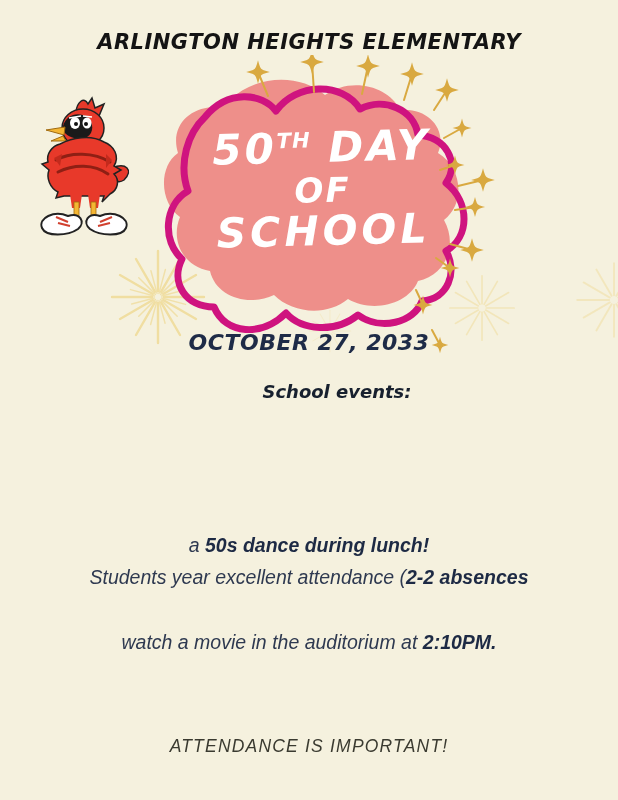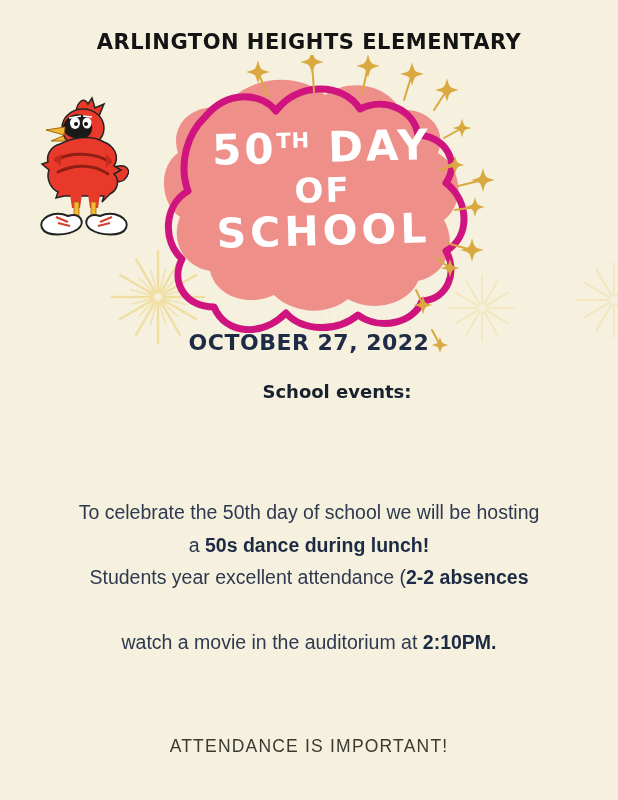--- a/index.html
+++ b/index.html
@@ -2,20 +2,21 @@
 <html><head>
 <meta charset="utf-8">
 <style>
   html,body { margin:0; padding:0; }
   .page {
     position:relative;
     width:618px; height:800px;
     background:#f5f1de;
     overflow:hidden;
     font-family:"Liberation Sans", sans-serif;
+    font-style:italic;
   }
   .title {
     position:absolute; top:30px; left:0; width:618px;
     text-align:center;
     font-size:21px; font-weight:800; letter-spacing:0.5px;
     color:#141414;
     font-family:"DejaVu Sans", sans-serif;
   }
   .decor-svg { position:absolute; left:0; top:55px; width:618px; height:302px; }
   .mascot-svg { position:absolute; left:28px; top:96px; width:112px; height:150px; }
@@ -193,27 +194,27 @@
     <path stroke="#d1402f" stroke-width="2" fill="none" d="M28,121 L40,126 M30,127 L42,130"></path>
     <path stroke="#d1402f" stroke-width="2" fill="none" d="M84,121 L72,126 M82,127 L70,130"></path>
   </svg>
 
   <div class="blob-text">
     <div class="blob-line1"><span>50</span><sup>TH</sup><span> DAY</span></div>
     <div class="blob-line2">OF</div>
     <div class="blob-line3">SCHOOL</div>
   </div>
 
-  <div class="date">OCTOBER 27, 2022</div>
+  <div class="date">OCTOBER 27, 2033</div>
 
   <div class="events-heading">School events:</div>
 
 
   <div class="para para-2">
-    <span>To celebrate the 50th day of school we will be hosting</span><br>
+    <br>
     <span>a </span><b>50s dance during lunch!</b><br>
     <span>Students year excellent attendance (</span><b>2-2 absences</b><br>
     <br>
     <span>watch a movie in the auditorium at </span><b>2:10PM.</b>
   </div>
 
   <div class="footer">ATTENDANCE IS IMPORTANT!</div>
 
 </div>
 

